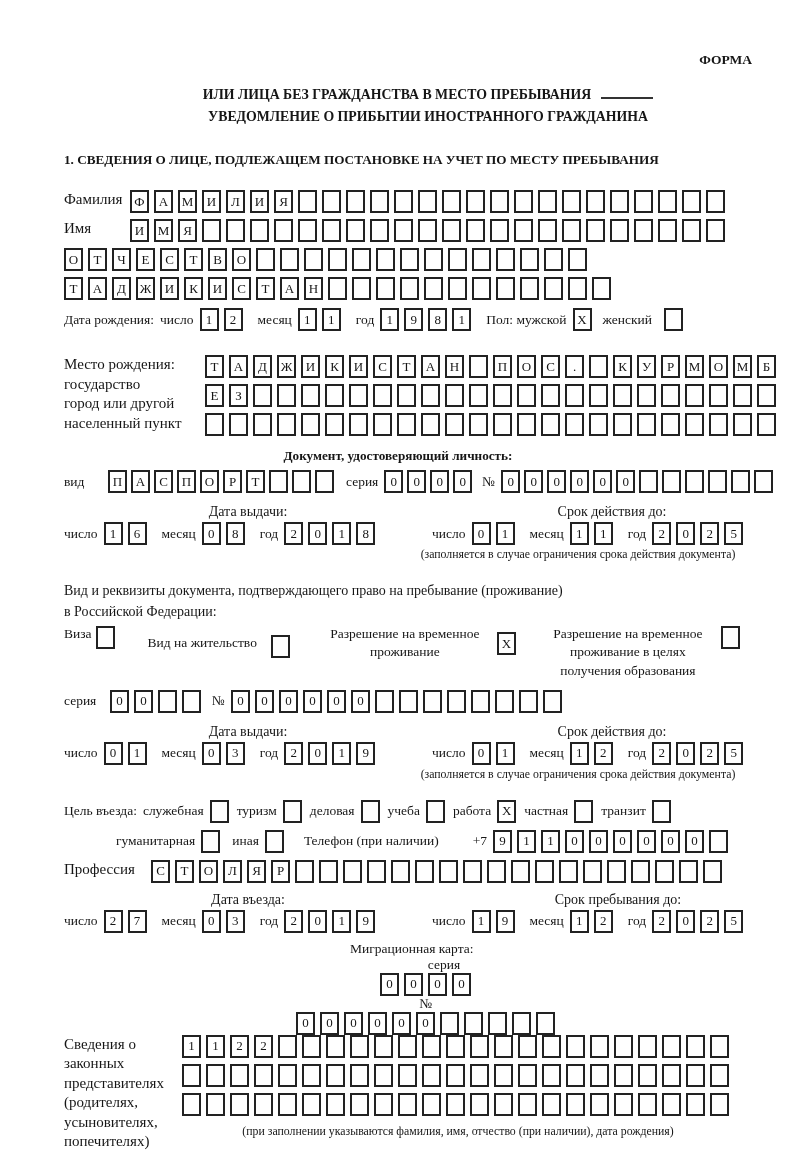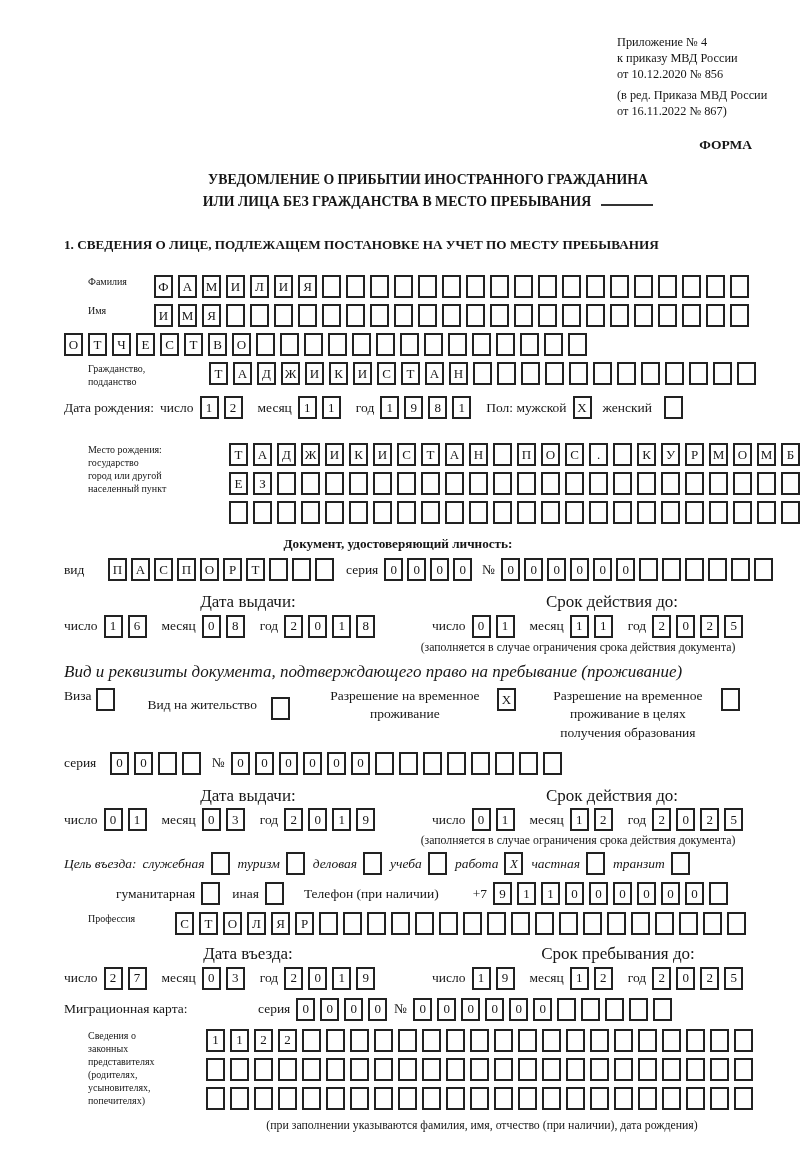--- a/index.html
+++ b/index.html
@@ -11,63 +11,56 @@
     padding:34px 8px 10px 64px;
   }
   .law-ref { margin-left:553px; font-size:12.3px; line-height:1.32; }
   .law-ref .gap { margin-top:4px; }
   .forma { margin-top:18px; padding-right:40px; text-align:right; font-weight:bold; font-size:13.5px; }
   .title { margin-top:16px; text-align:center; font-weight:bold; font-size:13.8px; line-height:1.6; }
   .title-underline { display:inline-block; width:52px; border-bottom:2px solid #333; margin-left:10px; height:13px; }
   .section-heading { margin-top:24px; font-weight:bold; font-size:13.2px; }
   .row { display:flex; align-items:flex-start; margin-bottom:6px; }
   .inline { display:flex; align-items:center; }
-  .lbl { font-size:10px; line-height:1.3; flex:none;margin-left:24px; }
+  .lbl { font-size:15px; line-height:1.3; flex:none; }
   .w66 { width:66px; } .w87 { width:87px; } .w118 { width:118px; } .w121 { width:121px; } .w141 { width:141px; }
   .boxes { display:flex; flex-wrap:nowrap; flex:none; }
   .cell {
     width:19px; height:23px; border:2px solid #222; margin-right:5px;
     display:flex; align-items:center; justify-content:center;
     font-size:13px; flex:none; background:#fff;
   }
   .compact .cell { margin-right:4px; }
-  .mt3 { margin-top:3px;gap:12px; } .mt8 { margin-top:8px; } .mt10 { margin-top:4px;font-style:italic; } .mt22 { margin-top:22px; }
+  .mt3 { margin-top:3px;gap:12px; } .mt8 { margin-top:8px; } .mt10 { margin-top:18px; } .mt22 { margin-top:22px; }
   .wordlbl { font-size:13.5px; margin:0 6px 0 0; flex:none; }
   .grp { margin-right:10px; }
   .date-split { display:flex; align-items:flex-start; }
   .date-left { width:368px; flex:none; }
   .date-right { flex:1; }
   .center { text-align:center; }
   .small-note { font-size:11.8px; }
   .note-right { margin-left:300px; text-align:center; font-size:11.8px; margin-top:2px; }
   .doc-heading { text-align:center; font-weight:bold; font-size:13.2px; margin:2px 60px 6px 0; }
   .stack > .boxes { margin-bottom:6px; }
   .chk-item { display:flex; align-items:flex-start; }
   .chk-item .cell { margin-top:1px; }
   .opt-text { font-size:13.5px; line-height:1.35; text-align:center; }
-  .heading-plain { font-size:17px; line-height:1.5; }
+  .heading-plain { font-size:14px; line-height:1.5; }
 </style>
 </head>
 <body>
 
 <div class="page">
 
-  <div class="law-ref">
-    <div>Приложение № 4</div>
-    <div>к приказу МВД России</div>
-    <div>от 10.12.2020 № 856</div>
-    <div class="gap">(в ред. Приказа МВД России</div>
-    <div>от 16.11.2022 № 867)</div>
-  </div>
 
   <div class="forma">ФОРМА</div>
 
   <div class="title">
+    <div><span>ИЛИ ЛИЦА БЕЗ ГРАЖДАНСТВА В МЕСТО ПРЕБЫВАНИЯ</span><span class="title-underline"></span></div>
     <div>УВЕДОМЛЕНИЕ О ПРИБЫТИИ ИНОСТРАННОГО ГРАЖДАНИНА</div>
-    <div><span>ИЛИ ЛИЦА БЕЗ ГРАЖДАНСТВА В МЕСТО ПРЕБЫВАНИЯ</span><span class="title-underline"></span></div>
   </div>
 
   <div class="section-heading">1. СВЕДЕНИЯ О ЛИЦЕ, ПОДЛЕЖАЩЕМ ПОСТАНОВКЕ НА УЧЕТ ПО МЕСТУ ПРЕБЫВАНИЯ</div>
 
   <div class="row mt22">
     <div class="lbl w66">Фамилия</div>
     <div class="boxes">
         <div class="cell">Ф</div>
         <div class="cell">А</div>
         <div class="cell">М</div>
@@ -148,24 +141,20 @@
         <div class="cell"></div>
         <div class="cell"></div>
         <div class="cell"></div>
         <div class="cell"></div>
         <div class="cell"></div>
         <div class="cell"></div>
       </div>
   </div>
 
   <div class="row">
-    <div class="lbl w121">
-      <div>Гражданство,</div>
-      <div>подданство</div>
-    </div>
     <div class="boxes">
         <div class="cell">Т</div>
         <div class="cell">А</div>
         <div class="cell">Д</div>
         <div class="cell">Ж</div>
         <div class="cell">И</div>
         <div class="cell">К</div>
         <div class="cell">И</div>
         <div class="cell">С</div>
         <div class="cell">Т</div>
@@ -380,31 +369,32 @@
           <div class="cell">2</div>
           <div class="cell">0</div>
           <div class="cell">2</div>
           <div class="cell">5</div>
         </span>
     </div>
   </div>
   <div class="note-right">(заполняется в случае ограничения срока действия документа)</div>
 
   <div class="heading-plain mt10">Вид и реквизиты документа, подтверждающего право на пребывание (проживание)</div>
+  <div class="heading-plain">в Российской Федерации:</div>
 
   <div class="chk-row mt3" style="display:flex; align-items:flex-start; margin-bottom:10px;">
     <div class="chk-item">
       <span class="opt-text">Виза</span>
       <span class="cell" style="margin-left:4px;"></span>
     </div>
     <div class="chk-item" style="margin-left:16px;margin-top:9px;">
       <span class="opt-text">Вид на жительство</span>
       <span class="cell" style="margin-left:14px;"></span>
     </div>
-    <div class="chk-item" style="margin-left:14px;">
+    <div class="chk-item" style="margin-left:14px;align-items:center;">
       <span class="opt-text" style="width:168px;">Разрешение на временное проживание</span>
       <span class="cell" style="margin-left:8px;">X</span>
     </div>
     <div class="chk-item" style="margin-left:10px;">
       <span class="opt-text" style="width:170px;">Разрешение на временное проживание в целях получения образования</span>
       <span class="cell" style="margin-left:8px;"></span>
     </div>
   </div>
 
   <div class="inline" style="margin-bottom:8px;">
@@ -587,21 +577,21 @@
       <span class="wordlbl">год</span>
       <span class="boxes">
           <div class="cell">2</div>
           <div class="cell">0</div>
           <div class="cell">2</div>
           <div class="cell">5</div>
         </span>
     </div>
   </div>
 
-  <div class="inline" style="margin-bottom:8px;">
+  <div class="inline" style="flex-direction:column;">
     <span class="wordlbl" style="width:150px;">Миграционная карта:</span>
     <span class="wordlbl" style="margin-left:38px;">серия</span>
     <span class="boxes">
         <div class="cell">0</div>
         <div class="cell">0</div>
         <div class="cell">0</div>
         <div class="cell">0</div>
       </span>
     <span class="wordlbl" style="margin-left:2px;">№</span>
     <span class="boxes">

